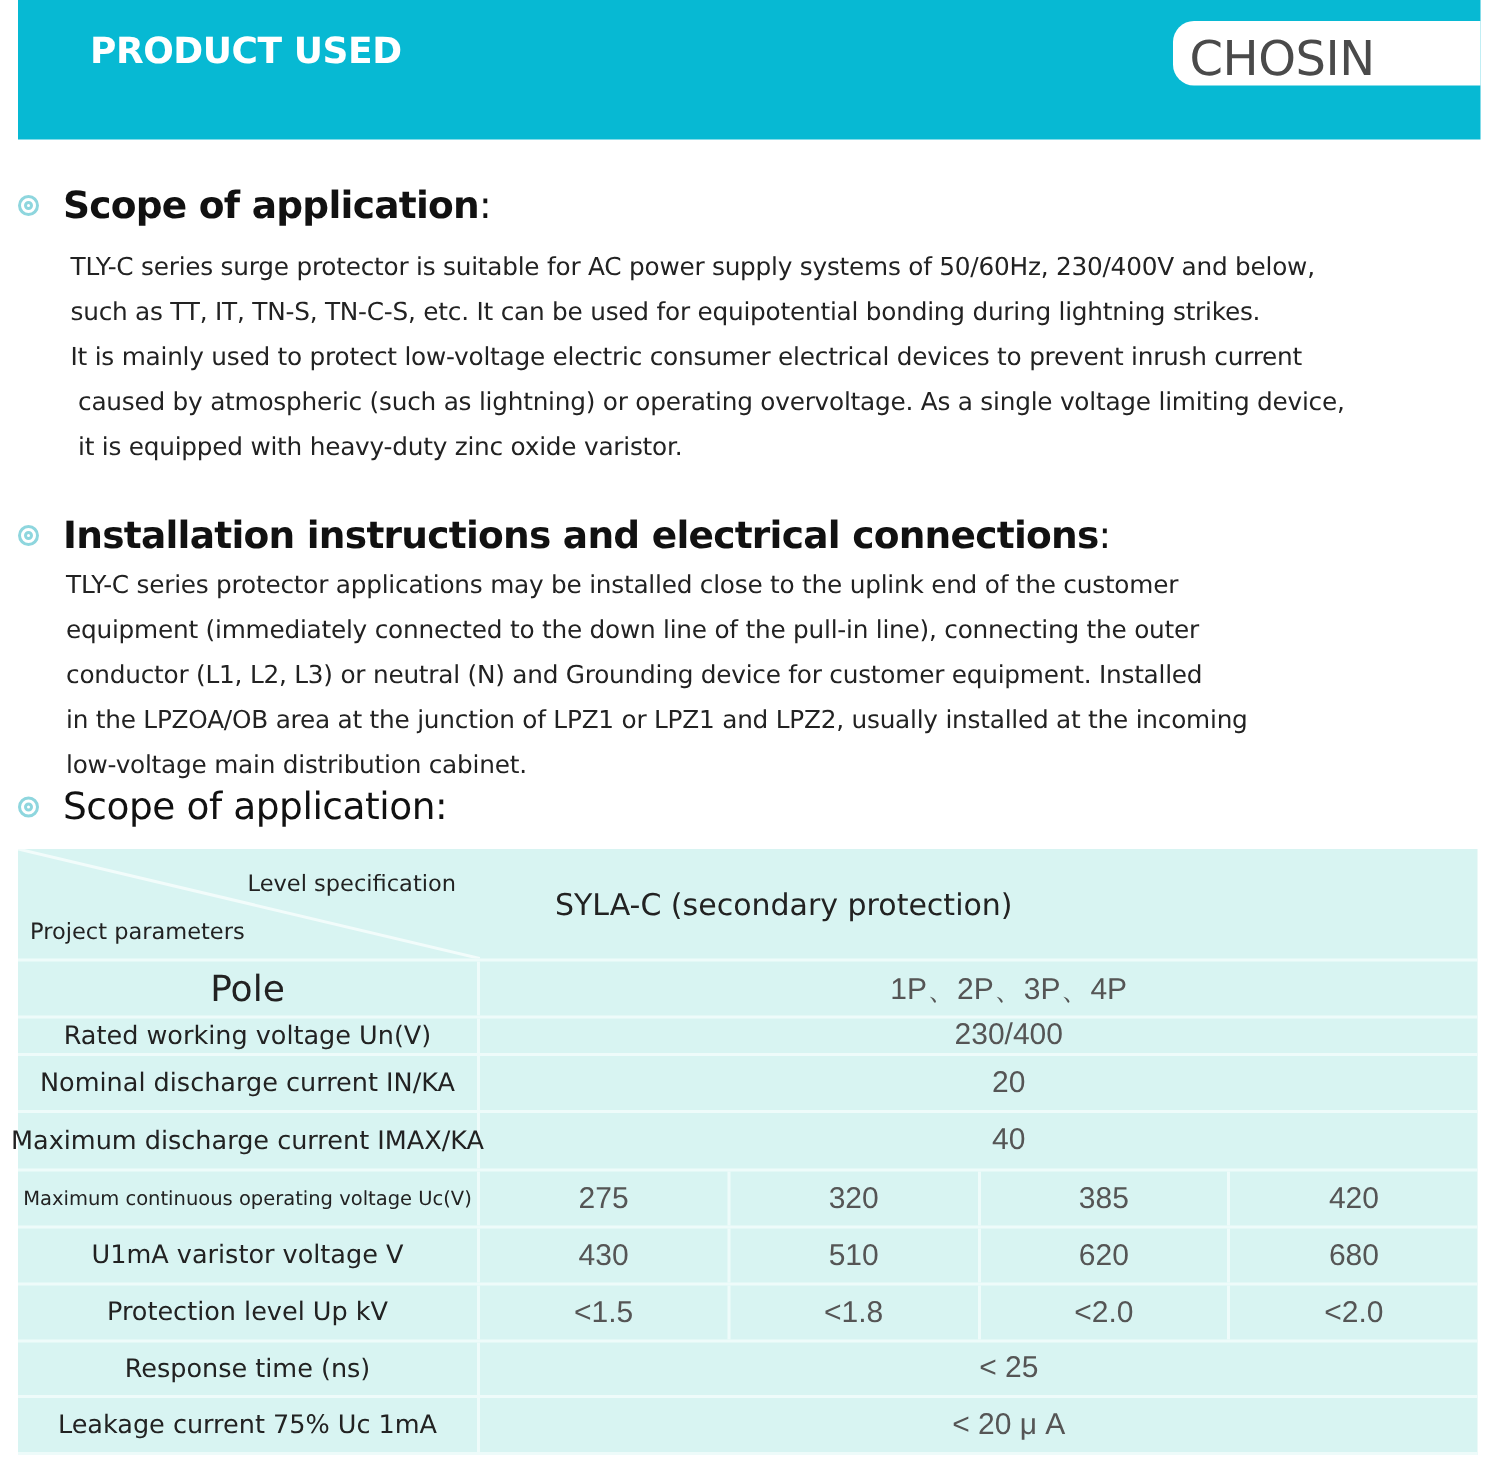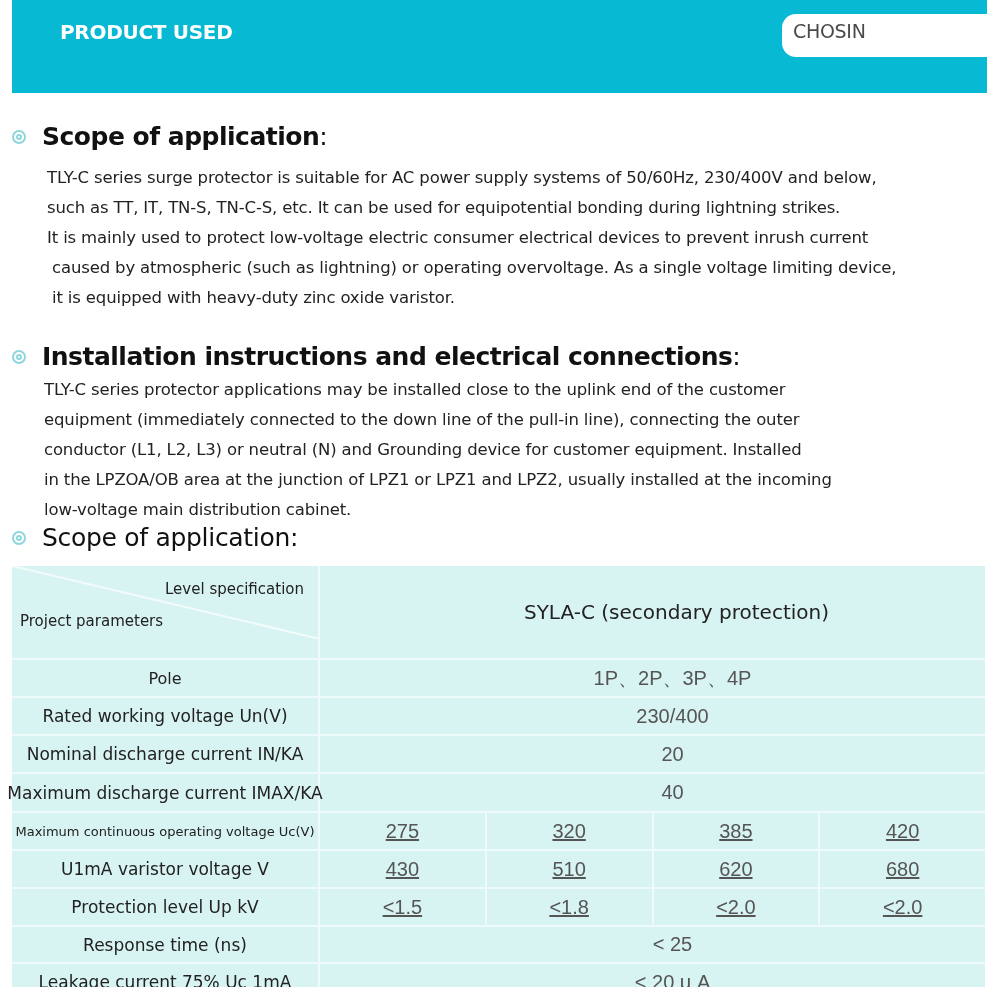--- a/index.html
+++ b/index.html
@@ -1,42 +1,42 @@
 <!DOCTYPE html>
 <html><head>
 <meta charset="utf-8">
 <style>
   html, body { margin: 0; padding: 0; background: #ffffff; }
   body { width: 1000px; height: 987px; position: relative; overflow: hidden;
          font-family: "DejaVu Sans", "Liberation Sans", sans-serif; color: #1a1a1a; }
   .banner { position: absolute; left: 12px; top: 0; width: 975px; height: 93px; background: #07b9d3; }
-  .banner-title { position: absolute; left: 48px; top: 20px; font-size: 20px; font-weight: bold;
+  .banner-title { position: absolute; left: 48px; top: 20px; font-size: 24px; font-weight: bold;
                   color: #ffffff; letter-spacing: -0.3px; }
   .badge { position: absolute; left: 770px; top: 14px; width: 205px; height: 43px; background: #ffffff;
            border-radius: 14px 0 0 14px; }
-  .badge-text { position: absolute; left: 11px; top: 6px; font-size: 19px; color: #4a4a4a; letter-spacing: -0.3px; }
+  .badge-text { position: absolute; left: 11px; top: 6px; font-size: 32px; color: #4a4a4a; letter-spacing: -0.3px; }
 
   .section-head { position: absolute; display: flex; align-items: center; }
   .bullet { width: 14px; height: 14px; border-radius: 50%; border: 2px solid #8ed6de;
             box-sizing: border-box; display: flex; align-items: center; justify-content: center; margin-right: 16px; }
   .bullet::after { content: ""; width: 6px; height: 6px; border-radius: 50%; border: 2px solid #8ed6de; box-sizing: border-box; }
   .h-bold { font-size: 25px; font-weight: bold; color: #111; letter-spacing: -0.5px; }
   .h-normal { font-size: 25px; font-weight: normal; color: #111; letter-spacing: -0.3px; }
   .para { position: absolute; font-size: 16.5px; line-height: 30px; color: #222; letter-spacing: -0.15px; white-space: nowrap; }
   .para div { height: 30px; }
 
   .table { position: absolute; left: 12px; top: 566px; width: 973px; background: #d8f4f2; }
   .tr { display: flex; border-bottom: 2px solid #eefbfa; box-sizing: border-box; }
   .td-label { width: 308px; flex: none; display: flex; align-items: center; justify-content: center;
               font-size: 17px; color: #222; border-right: 2px solid #eefbfa; box-sizing: border-box; white-space: nowrap; }
   .td-val { flex: 1; display: flex; align-items: center; justify-content: center;
             font-family: "Liberation Sans", sans-serif; font-size: 20px; color: #555; margin-left: 40px; }
   .td-sub { flex: 1; display: flex; align-items: center; justify-content: center;
             font-family: "Liberation Sans", sans-serif; font-size: 20px; color: #555;
-            border-right: 2px solid #eefbfa; box-sizing: border-box; text-decoration: underline; }
+            border-right: 2px solid #eefbfa; box-sizing: border-box; }
   .td-sub:last-child { border-right: none; }
   .hdr-left { width: 308px; flex: none; position: relative; border-right: 2px solid #eefbfa; box-sizing: border-box; }
   .hdr-left svg { position: absolute; left: 0; top: 0; }
   .hdr-level { position: absolute; right: 14px; top: 14px; font-size: 15px; color: #222; }
   .hdr-project { position: absolute; left: 8px; top: 46px; font-size: 15px; color: #222; }
   .hdr-right { flex: 1; display: flex; align-items: center; justify-content: center; font-size: 20px; color: #222; padding-left: 48px; }
 </style>
 </head>
 <body>
 
@@ -73,36 +73,36 @@
   <div>low-voltage main distribution cabinet.</div>
 </div>
 
 <div class="section-head" style="left:12px; top:523px;">
   <span class="bullet"></span>
   <span class="h-normal">Scope of application</span>
   <span class="h-normal">:</span>
 </div>
 
 <div class="table">
-  <div class="tr" style="height:94px;">
+  <div class="tr" style="height:75px;flex-direction:column;">
     <div class="hdr-left">
       <svg width="308" height="73">
         <line x1="0" y1="0" x2="308" y2="73" stroke="#f2fcfb" stroke-width="2"></line>
       </svg>
       <span class="hdr-level">Level specification</span>
       <span class="hdr-project">Project parameters</span>
     </div>
     <div class="hdr-right">SYLA-C (secondary protection)</div>
   </div>
 
   <div class="tr" style="height:38px;">
-    <div class="td-label" style="font-size:16px;">Pole</div>
+    <div class="td-label" style="font-size:24px;">Pole</div>
     <div class="td-val">1P、2P、3P、4P</div>
   </div>
-  <div class="tr" style="height:38px;">
+  <div class="tr" style="height:25px;">
     <div class="td-label">Rated working voltage Un(V)</div>
     <div class="td-val">230/400</div>
   </div>
   <div class="tr" style="height:38px;">
     <div class="td-label">Nominal discharge current IN/KA</div>
     <div class="td-val">20</div>
   </div>
   <div class="tr" style="height:39px;">
     <div class="td-label">Maximum discharge current IMAX/KA</div>
     <div class="td-val">40</div>

